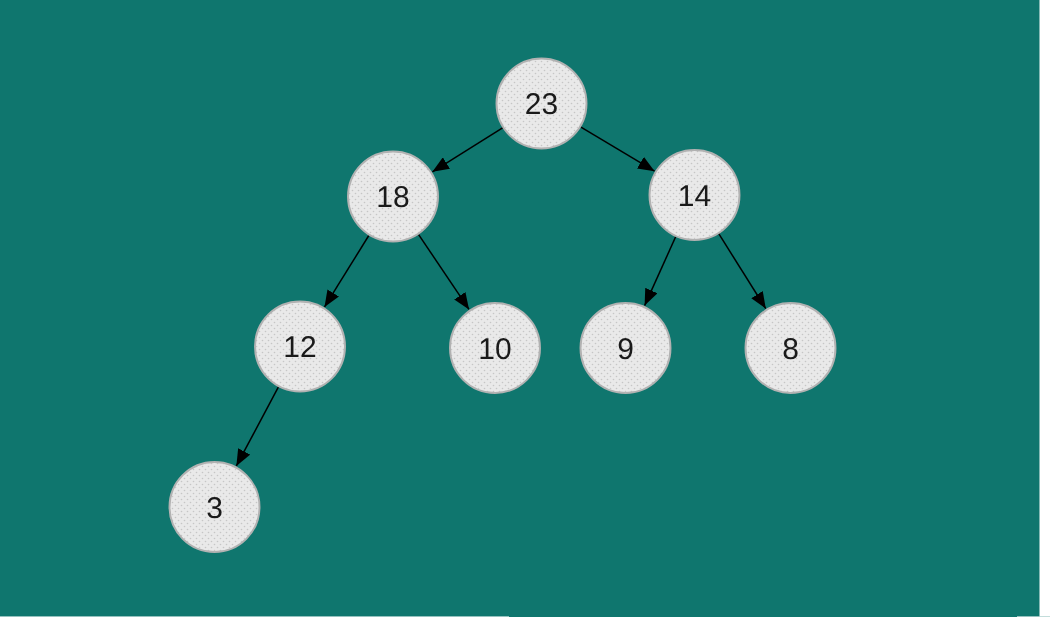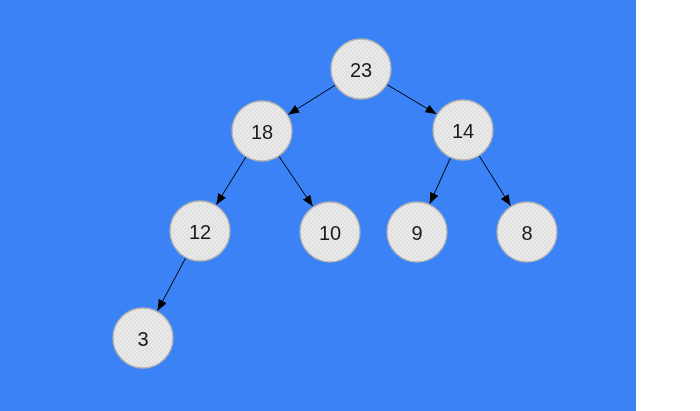--- a/index.html
+++ b/index.html
@@ -3,23 +3,23 @@
 <meta charset="utf-8">
 <style>
   html, body {
     margin: 0;
     padding: 0;
     background: #ffffff;
     font-family: "Liberation Sans", sans-serif;
   }
   .canvas {
     position: relative;
-    width: 636px;
+    width: 693px;
     height: 411px;
-    background: #3b82f6;
+    background: #0f766e;
     overflow: hidden;
   }
   svg { display: block; }
   .node-label {
     font-family: "Liberation Sans", sans-serif;
     pointer-events: none;
   }
 </style>
 </head>
 <body>

